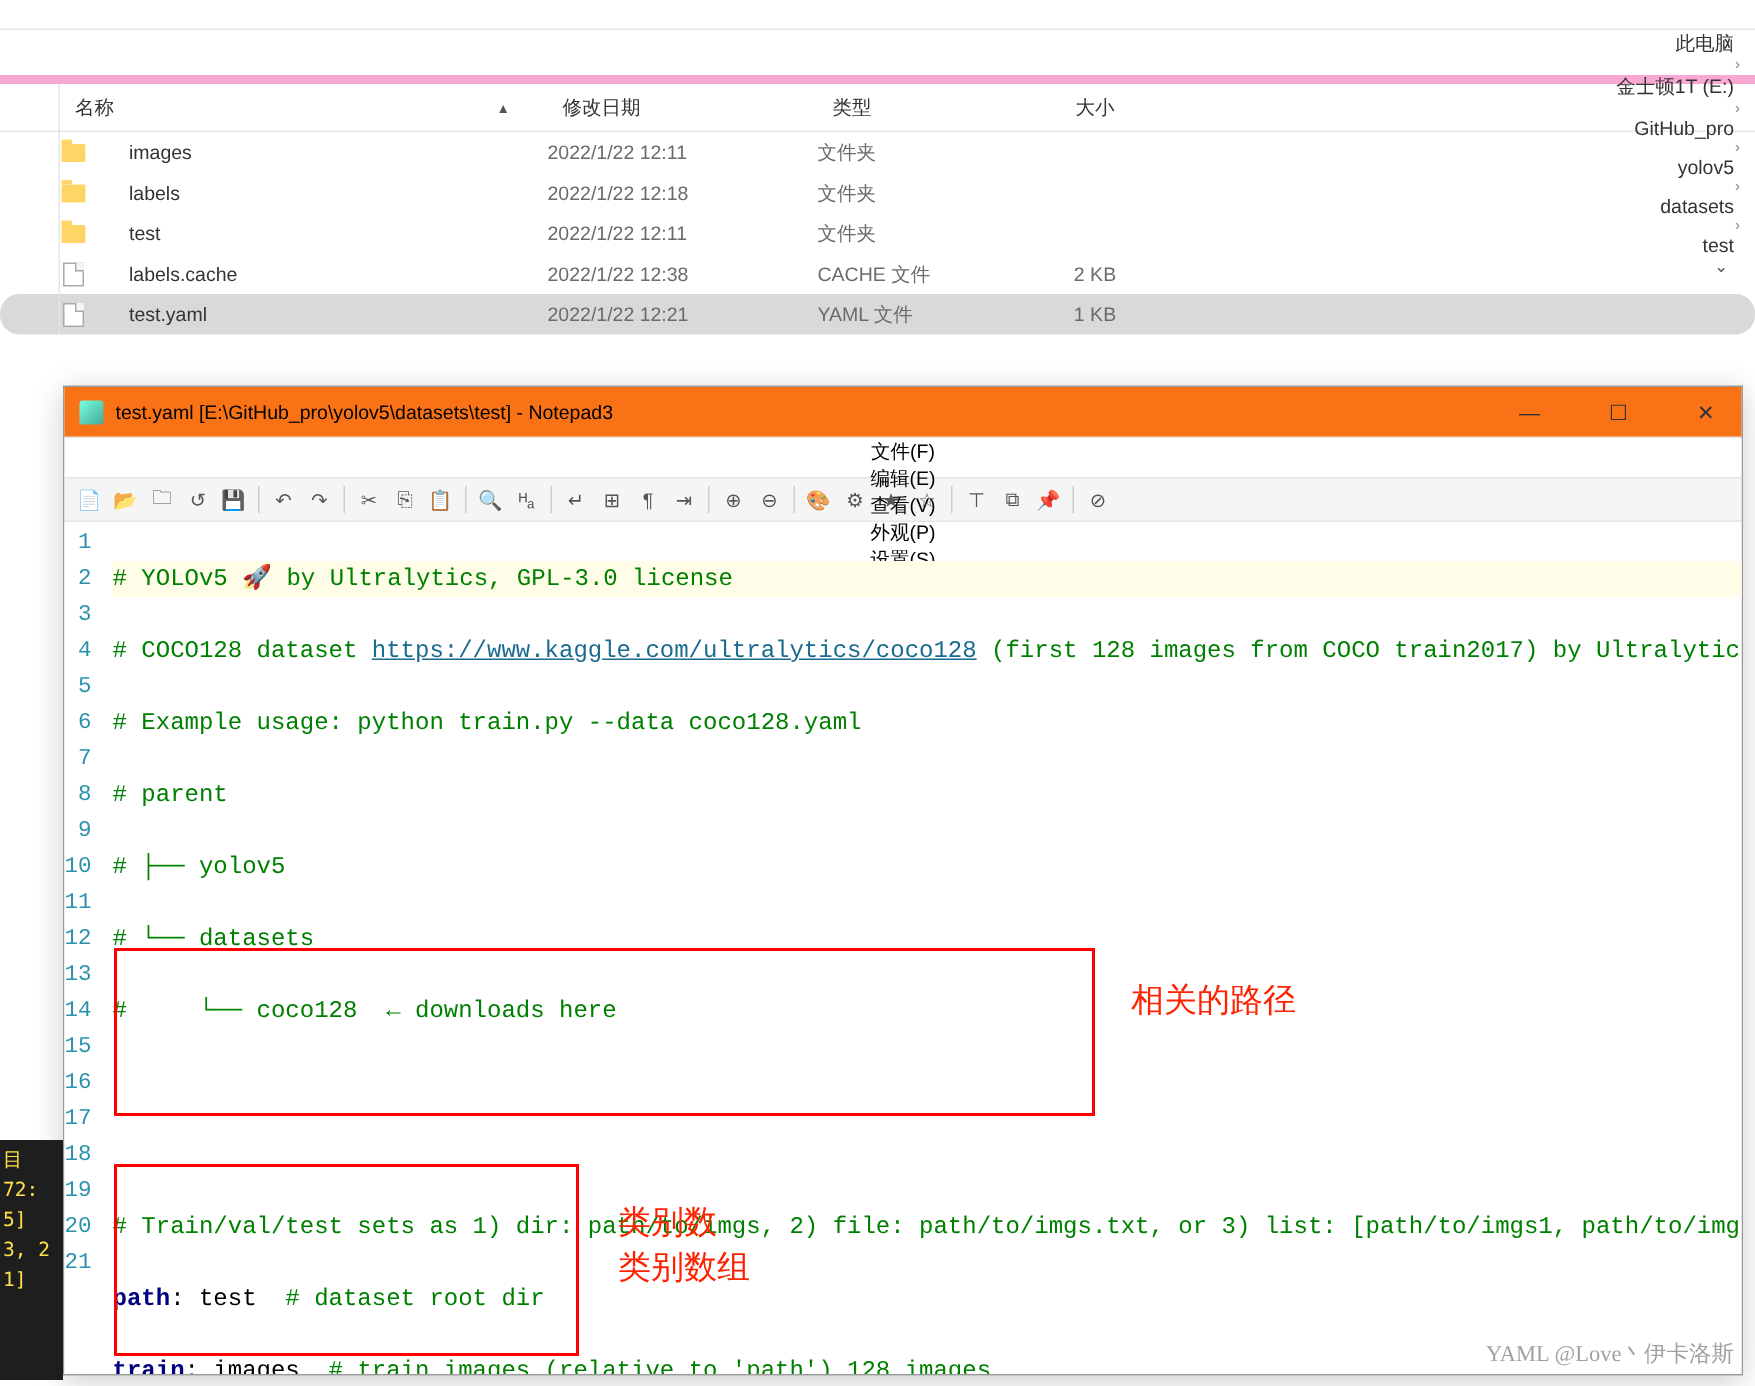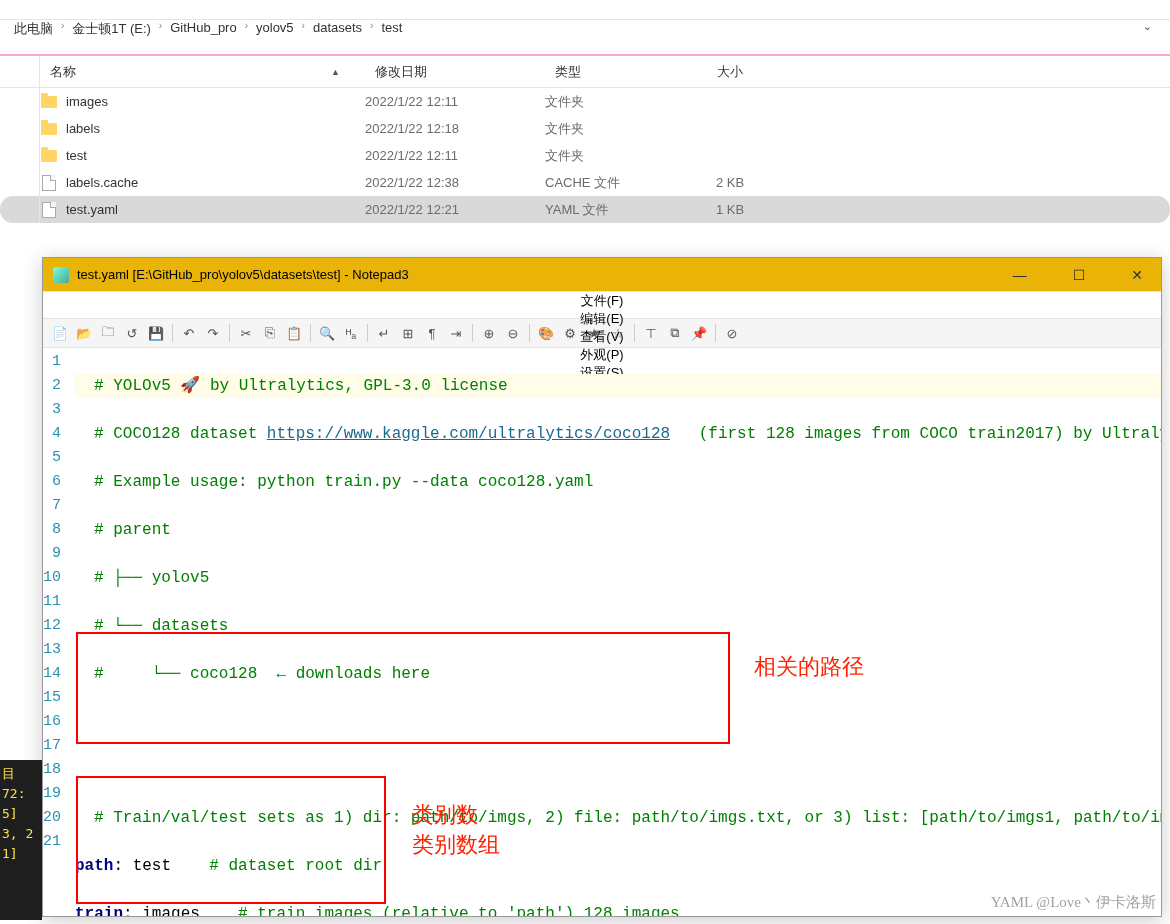--- a/index.html
+++ b/index.html
@@ -1,66 +1,66 @@
 <!DOCTYPE html>
 <html><head>
 <meta charset="utf-8">
 <style>
 * { margin: 0; padding: 0; box-sizing: border-box; }
 body { font-family: "Microsoft YaHei", "Segoe UI", sans-serif; font-size: 13px; background: #fff; width: 1170px; height: 924px; overflow: hidden; position: relative; }
 
 
 .explorer-top { height: 20px; border-bottom: 1px solid #e5e5e5; background: #fff; }
-.breadcrumb-bar { display: flex; align-items: flex-start; height: 36px; padding: 0 8px; background: #fff; border-bottom: 2px solid #f9a8d4; }
+.breadcrumb-bar { display: flex; align-items: flex-end; height: 36px; padding: 0 8px; background: #fff; border-bottom: 6px solid #f9a8d4; flex-direction: column; }
 .breadcrumb-item { padding: 0 6px; color: #333; cursor: pointer; }
 .breadcrumb-sep { color: #888; font-size: 10px; padding: 0 2px; }
 .breadcrumb-chevron { margin-left: auto; margin-right: 10px; color: #555; font-size: 11px; }
 
 
 .file-list { background: #fff; }
 .file-header { display: flex; border-bottom: 1px solid #e5e5e5; height: 32px; align-items: center; color: #333; background: #fff; }
 .file-header .col { padding: 0 10px; font-size: 13px; }
 .col-checkbox { width: 40px; border-right: 1px solid #e5e5e5; height: 100%; }
-.col-name { width: 325px; display: flex; align-items: center; }
+.col-name { width: 325px; display: flex; align-items: center; gap: 20px; }
 .col-date { width: 180px; }
 .col-type { width: 140px; }
 .col-size { width: 90px; text-align: center; }
 .sort-arrow { font-size: 9px; color: #555; margin-left: auto; margin-right: 15px; }
 
 .file-row { display: flex; height: 27px; align-items: center; color: #333; }
 .file-row.selected { background: #d9d9d9; border-radius: 13px; }
 .file-row .icon { width: 18px; height: 18px; margin-right: 8px; display: inline-flex; align-items: center; justify-content: center; }
 .folder-icon { background: #ffd666; border-radius: 1px; width: 16px; height: 12px; position: relative; }
 .folder-icon::before { content: ""; position: absolute; top: -3px; left: 0; width: 7px; height: 3px; background: #ffd666; border-radius: 1px 1px 0 0; }
 .file-icon-generic { width: 14px; height: 16px; background: #fff; border: 1px solid #aaa; position: relative; }
 .file-icon-generic::before { content: ""; position: absolute; top: -1px; right: -1px; width: 5px; height: 5px; background: #f5f5f5; border-left: 1px solid #aaa; border-bottom: 1px solid #aaa; }
 .col-date-val, .col-type-val { color: #6b6b6b; }
 
 
 .editor-window { position: absolute; left: 42px; top: 257px; width: 1120px; height: 660px; background: #fff; border: 1px solid #999; box-shadow: 0 4px 20px rgba(0,0,0,0.2); }
-.titlebar { display: flex; align-items: center; height: 34px; padding: 0 10px; background: #eab308; border-bottom: 1px solid #e5e5e5; }
+.titlebar { display: flex; align-items: center; height: 34px; padding: 0 10px; background: #f97316; border-bottom: 1px solid #e5e5e5; }
 .titlebar-icon { width: 16px; height: 16px; background: linear-gradient(135deg,#7fd,#4a9); border-radius: 2px; margin-right: 8px; }
 .titlebar-title { font-size: 13px; color: #000; }
 .titlebar-controls { margin-left: auto; display: flex; gap: 30px; font-size: 14px; color: #333; }
 .titlebar-controls span { cursor: pointer; padding: 2px 8px; }
 
 .menubar { display: flex; height: 26px; align-items: center; padding: 0 6px; background: #fff; font-size: 13px; flex-direction: column; }
 .menubar span { padding: 0 8px; cursor: pointer; }
 
 .toolbar { display: flex; height: 30px; align-items: center; padding: 0 6px; background: #f5f5f5; border-top: 1px solid #e5e5e5; border-bottom: 1px solid #e5e5e5; gap: 2px; }
 .tb-btn { width: 22px; height: 22px; display: flex; align-items: center; justify-content: center; font-size: 13px; cursor: pointer; border-radius: 2px; color: #555; }
 .tb-sep { width: 1px; height: 18px; background: #ccc; margin: 0 3px; }
 
 .editor-body { display: flex; height: calc(100% - 90px); font-family: Consolas, "Courier New", monospace; font-size: 16px; background: #fff; overflow: hidden; }
 .gutter { width: 44px; background: #fff; text-align: right; padding: 2px 8px 0 0; color: #2b91af; font-size: 15px; line-height: 24px; user-select: none; }
 .gutter .ln { height: 24px; }
 .code { flex: 1; padding: 2px 4px 0 6px; line-height: 24px; white-space: pre; position: relative; }
 .code .line { height: 24px; }
 .line.hl { background: #fffde7; }
-.c-comment { color: #008000; padding-left: 19px; }
+.c-comment { color: #008000; }
 .c-key { color: #000080; font-weight: bold; }
 .c-link { color: #1a6b8f; text-decoration: underline; }
 
 
 .redbox { position: absolute; border: 2px solid #ff0000; pointer-events: none; }
 .redbox1 { left: 76px; top: 632px; width: 654px; height: 112px; }
 .redbox2 { left: 76px; top: 776px; width: 310px; height: 128px; }
 .redlabel { position: absolute; color: #ff2200; font-size: 22px; font-family: "Microsoft YaHei", sans-serif; pointer-events: none; }
 .redlabel1 { left: 754px; top: 652px; }
 .redlabel2 { left: 412px; top: 800px; }

